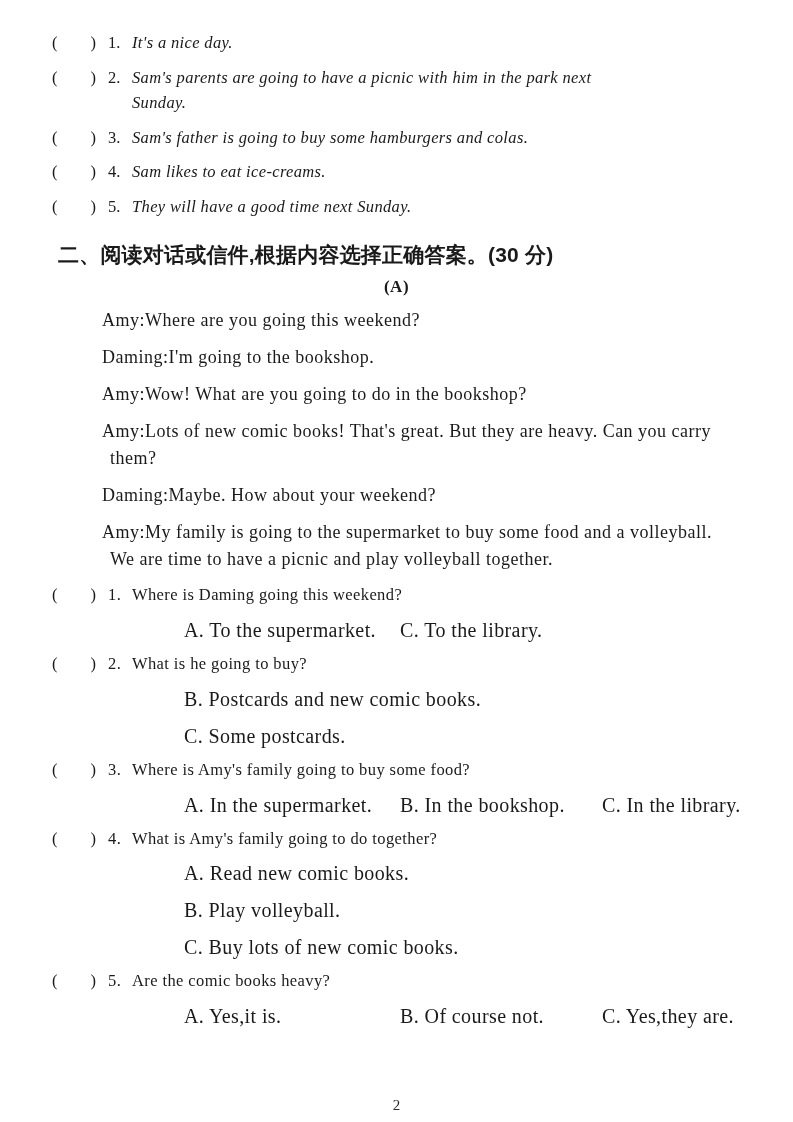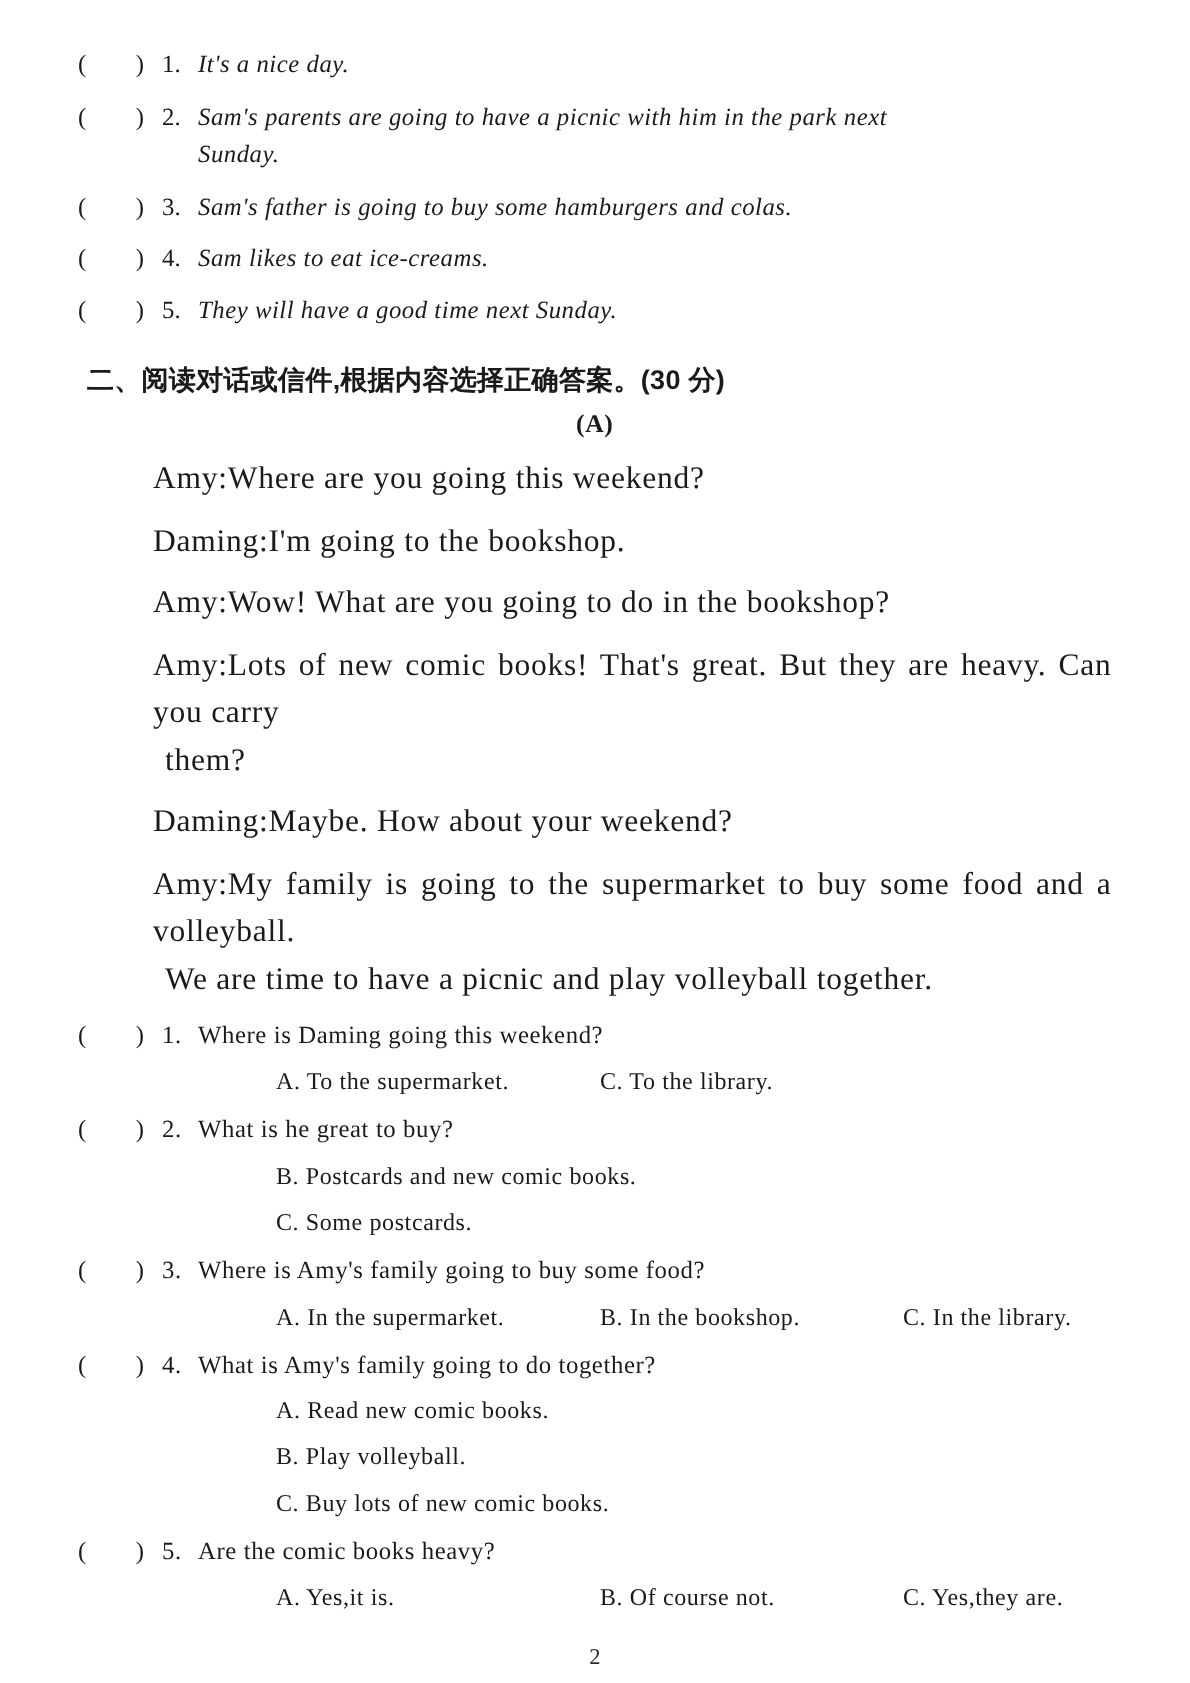--- a/index.html
+++ b/index.html
@@ -52,37 +52,37 @@
   }
   .tf-text .cont {
     display: block;
     letter-spacing: 0.35px;
   }
 
   
   .section-head {
     font-family: "Liberation Sans", sans-serif;
     font-weight: bold;
-    font-size: 18px;
+    font-size: 21px;
     letter-spacing: 0.2px;
     margin: 22px 0 8px 0;
     padding-left: 6px;
   }
   .passage-label {
     text-align: center;
     font-weight: bold;
     font-size: 17px;
     font-family: "Liberation Serif", serif;
     margin: 4px 0 10px 0;
     letter-spacing: 0.5px;
   }
 
   
   .dlg {
-    font-size: 21px;
+    font-size: 18px;
     line-height: 1.5;
     margin: 0 0 10px 0;
     padding-left: 50px;
     text-align: justify;
     text-justify: inter-word;
     letter-spacing: 0.5px;
   }
   .dlg .cont2 {
     display: block;
     padding-left: 8px;
@@ -99,21 +99,21 @@
     font-size: 16.5px;
     line-height: 1.5;
     margin-bottom: 7px;
     letter-spacing: 0.4px;
   }
   .q-line .paren { width: 56px; }
   .q-stem { flex: 1 1 auto; letter-spacing: 0.4px; }
 
   .opt-row {
     padding-left: 132px;
-    font-size: 16px;
+    font-size: 20px;
     line-height: 1.5;
     margin-bottom: 7px;
     letter-spacing: 0.4px;
     display: flex;
   }
   .opt-row.stacked { display: block; }
   .opt-row .op {
     white-space: nowrap;
   }
   .opt-row .op.w1 { min-width: 216px; }
@@ -207,21 +207,21 @@
       <div class="opt-row">
         <span class="op w1">A. To the supermarket.</span>
         <span class="op">C. To the library.</span>
       </div>
     </div>
 
     <div class="q-block">
       <div class="q-line">
         <span class="paren">(        )</span>
         <span class="num">2.</span>
-        <span class="q-stem">What is he great to buy?</span>
+        <span class="q-stem">What is he going to buy?</span>
       </div>
       <div class="opt-row stacked">
         <div class="op">B. Postcards and new comic books.</div>
       </div>
       <div class="opt-row stacked">
         <div class="op">C. Some postcards.</div>
       </div>
     </div>
 
     <div class="q-block">

